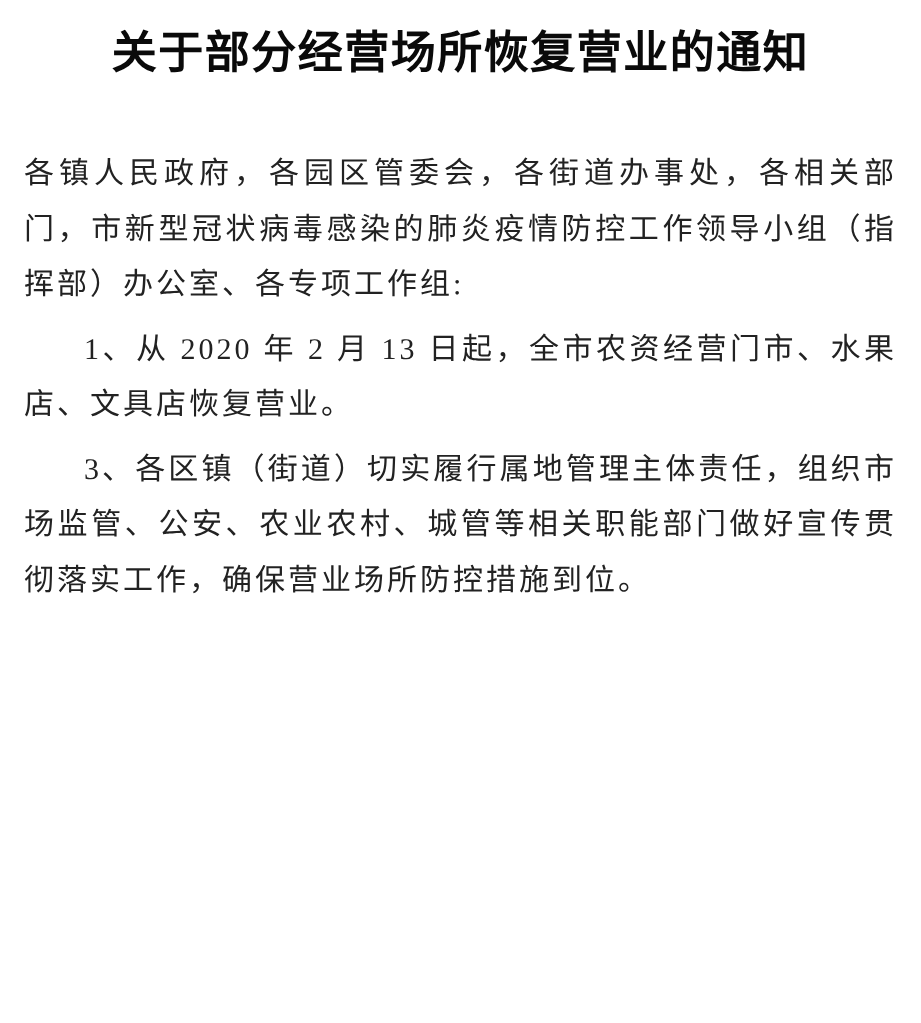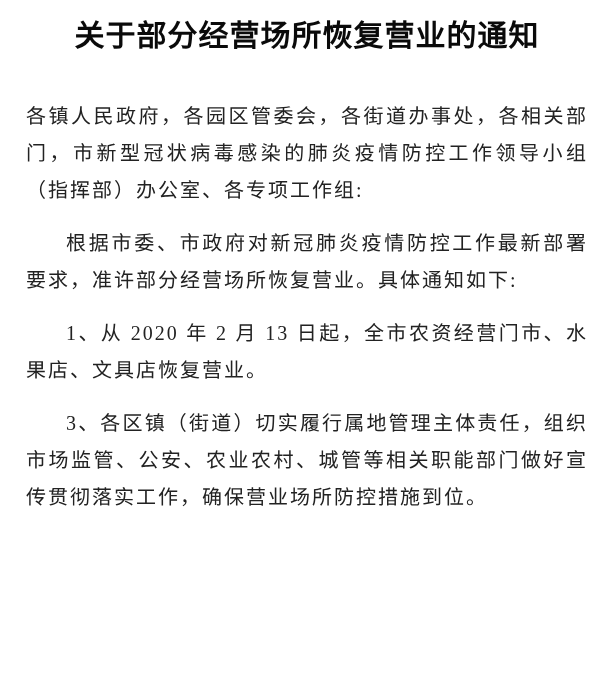--- a/index.html
+++ b/index.html
@@ -22,37 +22,36 @@
     margin: 0 0 40px 0;
     text-align: center;
     font-size: 30px;
     line-height: 44px;
     font-weight: bold;
     color: #0a0a0a;
     letter-spacing: 1px;
     font-family: "Liberation Serif", "DejaVu Serif", serif;
   }
   .doc-body p {
-    margin: 16px;
+    margin: 6px;
     font-size: 20px;
     line-height: 37px;
     letter-spacing: 2px;
     text-align: justify;
     text-justify: inter-ideograph;
     color: #222222;
   }
   .doc-body p.indent {
     text-indent: 2em;
   }
 </style>
 </head>
 <body>
 
 <div class="page">
   <h1 class="doc-title">关于部分经营场所恢复营业的通知</h1>
 
   <div class="doc-body">
     <p>各镇人民政府，各园区管委会，各街道办事处，各相关部门，市新型冠状病毒感染的肺炎疫情防控工作领导小组（指挥部）办公室、各专项工作组:</p>
-    <p class="indent">根据市委、市政府对新冠肺炎疫情防控工作最新部署要求，准许部分经营场所恢复营业。具体通知如下:</p>
     <p class="indent">1、从 2020 年 2 月 13 日起，全市农资经营门市、水果店、文具店恢复营业。</p>
     <p class="indent">3、各区镇（街道）切实履行属地管理主体责任，组织市场监管、公安、农业农村、城管等相关职能部门做好宣传贯彻落实工作，确保营业场所防控措施到位。</p>
   </div>
 </div>
 
 </body></html>

